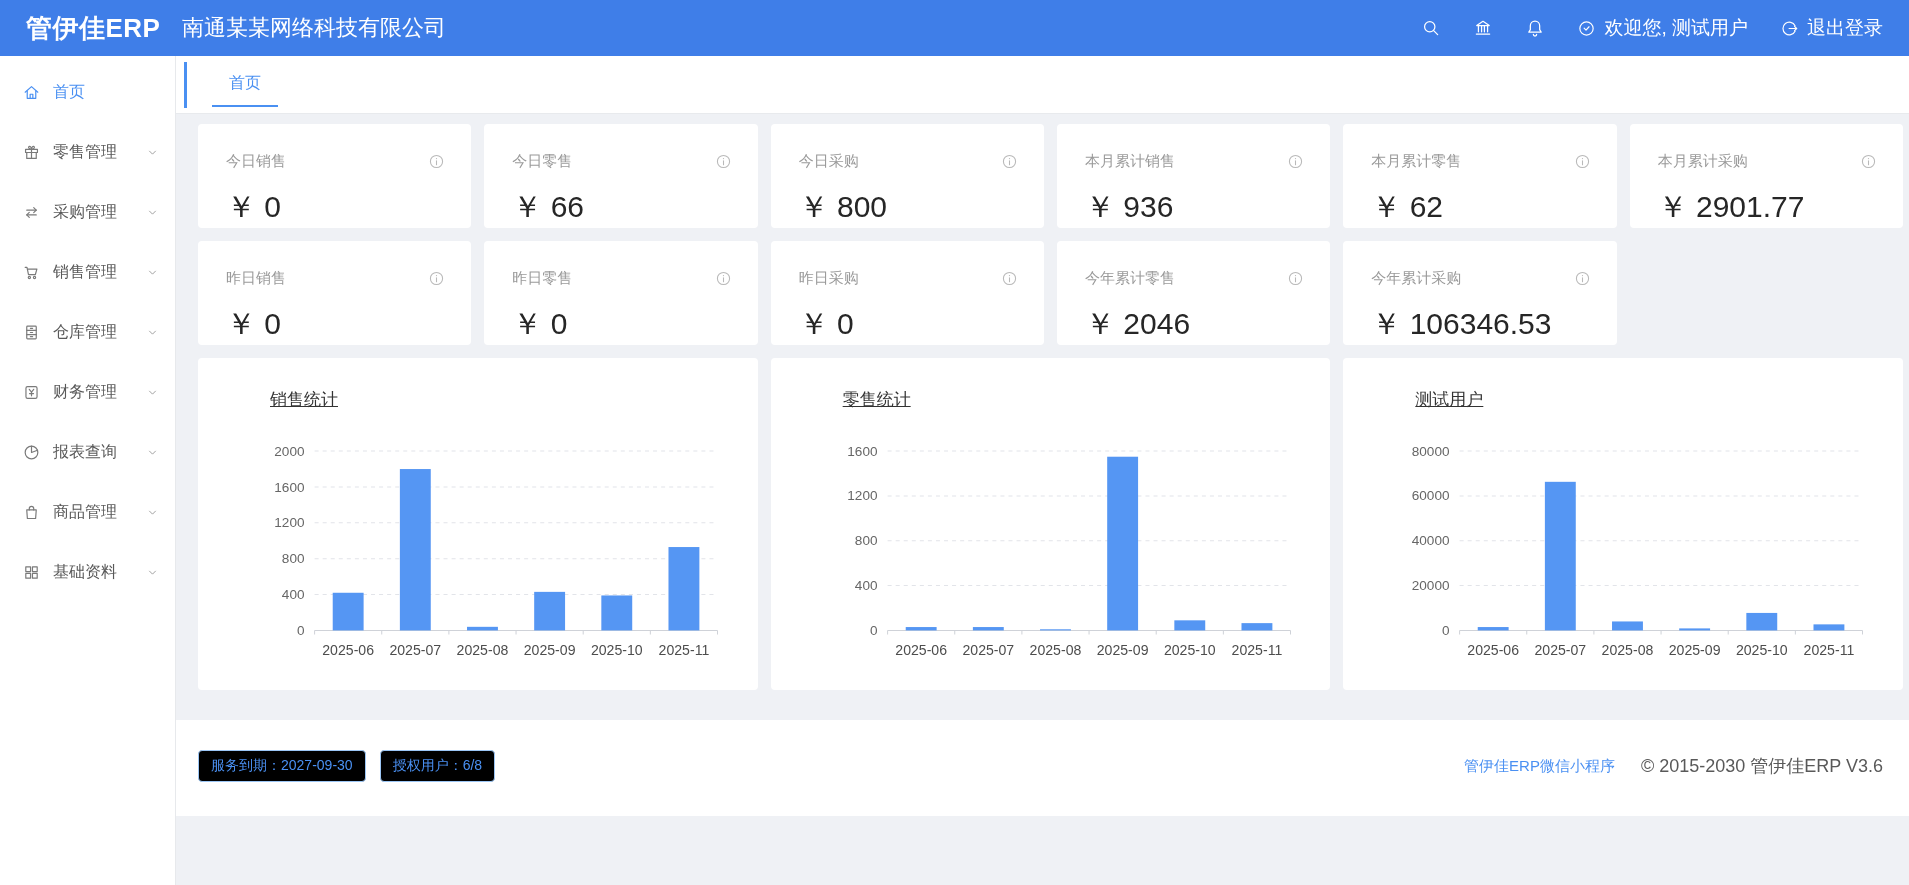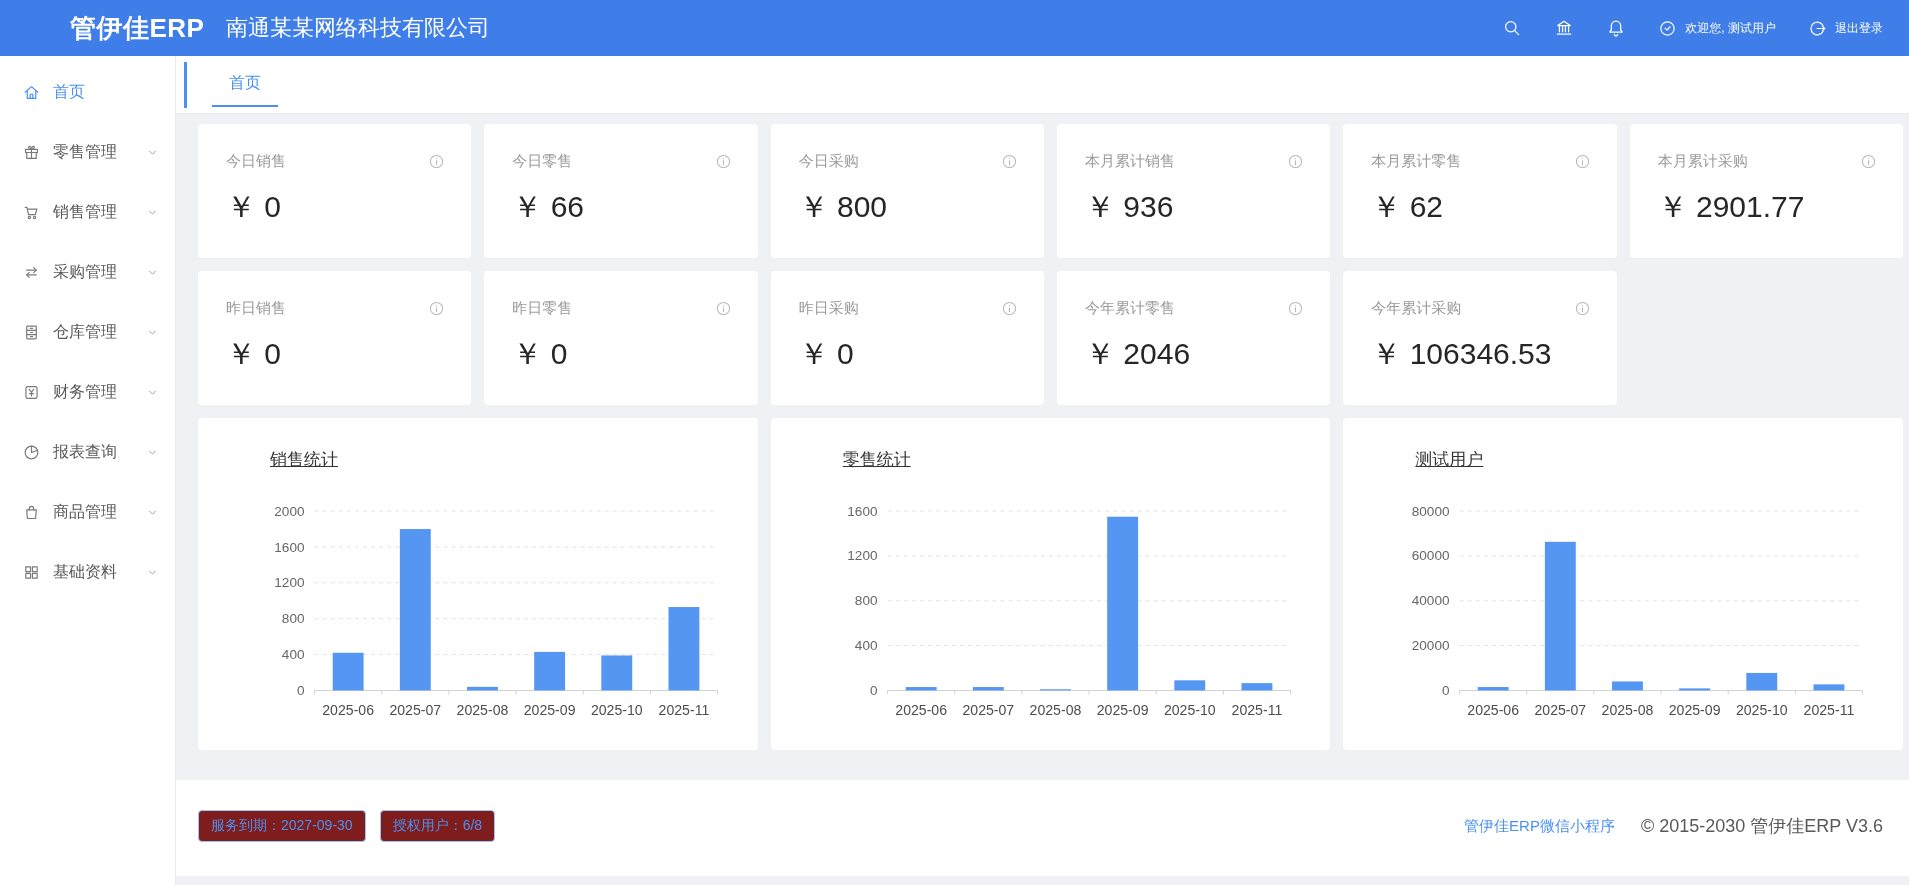--- a/index.html
+++ b/index.html
@@ -7,62 +7,62 @@
   body {
     font-family:"Liberation Sans","DejaVu Sans",sans-serif;
     background:#ffffff; color:#333;
     --accent:#4A90F2; --header-bg:#3F7EE8; --bar:#5596F3; --page-bg:#EFF1F5;
   }
   svg { display:block; }
   .icon svg { width:100%; height:100%; fill:none; stroke:currentColor; stroke-width:1.5; stroke-linecap:round; stroke-linejoin:round; }
 
   
   .topbar { height:56px; background:var(--header-bg); display:flex; align-items:center; color:#fff; }
-  .logo { width:176px; padding-left:26px; font-size:26px; font-weight:700; letter-spacing:.5px; white-space:nowrap;margin-left:44px; }
+  .logo { width:176px; padding-left:26px; font-size:26px; font-weight:700; letter-spacing:.5px; white-space:nowrap; }
   .company { font-size:22px; padding-left:6px; white-space:nowrap; }
   .topbar-right { margin-left:auto; display:flex; align-items:center; gap:32px; padding-right:26px; }
   .topbar-icon { width:20px; height:20px; color:#fff; cursor:pointer; }
-  .top-group { display:flex; align-items:center; gap:8px; font-size:12px; cursor:pointer; white-space:nowrap; }
+  .top-group { display:flex; align-items:center; gap:8px; font-size:19px; cursor:pointer; white-space:nowrap; }
   .top-group .icon { width:19px; height:19px; }
 
   
   .main { display:flex; height:829px; }
   .sidebar { width:176px; background:#fff; border-right:1px solid #e7e9ec; padding-top:6px; flex:none; }
   .side-item { height:60px; display:flex; align-items:center; padding:0 16px 0 22px; font-size:16px; color:#595959; cursor:pointer; }
   .side-item .icon { width:19px; height:19px; color:#7a7a7a; flex:none; }
   .side-item .lbl { margin-left:12px; white-space:nowrap; }
   .side-item .chev { margin-left:auto; width:13px; height:13px; color:#8c8c8c; }
   .side-item.active, .side-item.active .icon { color:var(--accent); }
 
   .content { flex:1; display:flex; flex-direction:column; min-width:0; }
   .tabbar { height:58px; background:#fff; position:relative; border-bottom:1px solid #e8eaed; flex:none; display:flex; align-items:center; }
   .tab-accent { position:absolute; left:8px; top:6px; width:3px; height:46px; background:var(--accent); }
   .tab { margin-left:36px; height:44px; padding:0 17px; display:flex; align-items:center; font-size:16px; color:var(--accent); border-bottom:2px solid var(--accent); cursor:pointer; }
 
   .page { flex:1; background:var(--page-bg); padding:10px 6px 0 22px; display:flex; flex-direction:column; overflow:hidden; }
 
   
   .cards-grid { display:grid; grid-template-columns:repeat(6,1fr); gap:13px; }
-  .stat-card { background:#fff; border-radius:4px; height:134px; padding:28px 26px 0 28px; }
+  .stat-card { background:#fff; border-radius:4px; height:104px; padding:28px 26px 0 28px; }
   .stat-head { display:flex; align-items:center; justify-content:space-between; }
   .stat-label { font-size:15px; color:#9a9a9a; }
   .stat-info { width:17px; height:17px; color:#b9b9b9; cursor:pointer; }
   .stat-value { margin-top:16px; font-size:30px; color:#262626; }
 
   
   .charts-grid { display:grid; grid-template-columns:repeat(3,1fr); gap:13px; margin-top:13px; }
   .chart-panel { background:#fff; border-radius:4px; height:332px; padding:30px 20px 0 36px;text-decoration:underline; }
   .chart-title { font-size:17px; font-weight:500; color:#333; margin-left:36px; }
   .chart-svg-wrap { margin-top:24px; }
   .chart-svg-wrap svg { width:100%; }
 
   
   .footer { margin:30px -6px 0 -22px; background:#fff; padding:30px 26px 34px 22px; display:flex; align-items:center; }
   .badges { display:flex; gap:14px; }
-  .badge { border:1px solid #9cc6f5; background:#7f1d1d; color:var(--accent); border-radius:4px; font-size:14px; padding:6px 12px; white-space:nowrap; }
+  .badge { border:1px solid #9cc6f5; background:#000000; color:var(--accent); border-radius:4px; font-size:14px; padding:6px 12px; white-space:nowrap; }
   .footer-right { margin-left:auto; display:flex; align-items:center; gap:26px; }
   .footer-link { color:var(--accent); font-size:15px; text-decoration:none; cursor:pointer; white-space:nowrap; }
   .copyright { color:#595959; font-size:18px; white-space:nowrap; }
 </style>
 </head>
 <body style="--accent: #4A90F2; --header-bg: #3F7EE8; --bar: #5596F3; --page-bg: #EFF1F5;">
 
 <header class="topbar">
   <div class="logo">管伊佳ERP</div>
   <div class="company">南通某某网络科技有限公司</div>
@@ -132,42 +132,42 @@
         <span class="lbl">零售管理</span>
         <span class="chev icon">
           <svg viewBox="0 0 24 24">
             <path d="M6.5 9.5 L12 15 L17.5 9.5"></path>
           </svg>
         </span>
       </div>
       <div class="side-item">
         <span class="icon">
           <svg viewBox="0 0 24 24">
-            <path d="M4 5.5 H6.3 L8.2 14.8 H16.8 L18.8 7.8 H7"></path>
-            <circle cx="9.3" cy="18.3" r="1.4"></circle>
-            <circle cx="15.8" cy="18.3" r="1.4"></circle>
-          </svg>
-        </span>
-        <span class="lbl">销售管理</span>
-        <span class="chev icon">
-          <svg viewBox="0 0 24 24">
-            <path d="M6.5 9.5 L12 15 L17.5 9.5"></path>
-          </svg>
-        </span>
-      </div>
-      <div class="side-item">
-        <span class="icon">
-          <svg viewBox="0 0 24 24">
             <path d="M6 9 H18"></path>
             <path d="M14.8 5.8 L18 9 L14.8 12.2"></path>
             <path d="M18 15 H6"></path>
             <path d="M9.2 11.8 L6 15 L9.2 18.2"></path>
           </svg>
         </span>
         <span class="lbl">采购管理</span>
+        <span class="chev icon">
+          <svg viewBox="0 0 24 24">
+            <path d="M6.5 9.5 L12 15 L17.5 9.5"></path>
+          </svg>
+        </span>
+      </div>
+      <div class="side-item">
+        <span class="icon">
+          <svg viewBox="0 0 24 24">
+            <path d="M4 5.5 H6.3 L8.2 14.8 H16.8 L18.8 7.8 H7"></path>
+            <circle cx="9.3" cy="18.3" r="1.4"></circle>
+            <circle cx="15.8" cy="18.3" r="1.4"></circle>
+          </svg>
+        </span>
+        <span class="lbl">销售管理</span>
         <span class="chev icon">
           <svg viewBox="0 0 24 24">
             <path d="M6.5 9.5 L12 15 L17.5 9.5"></path>
           </svg>
         </span>
       </div>
       <div class="side-item">
         <span class="icon">
           <svg viewBox="0 0 24 24">
             <rect x="6" y="4" width="12" height="16" rx="1"></rect>

